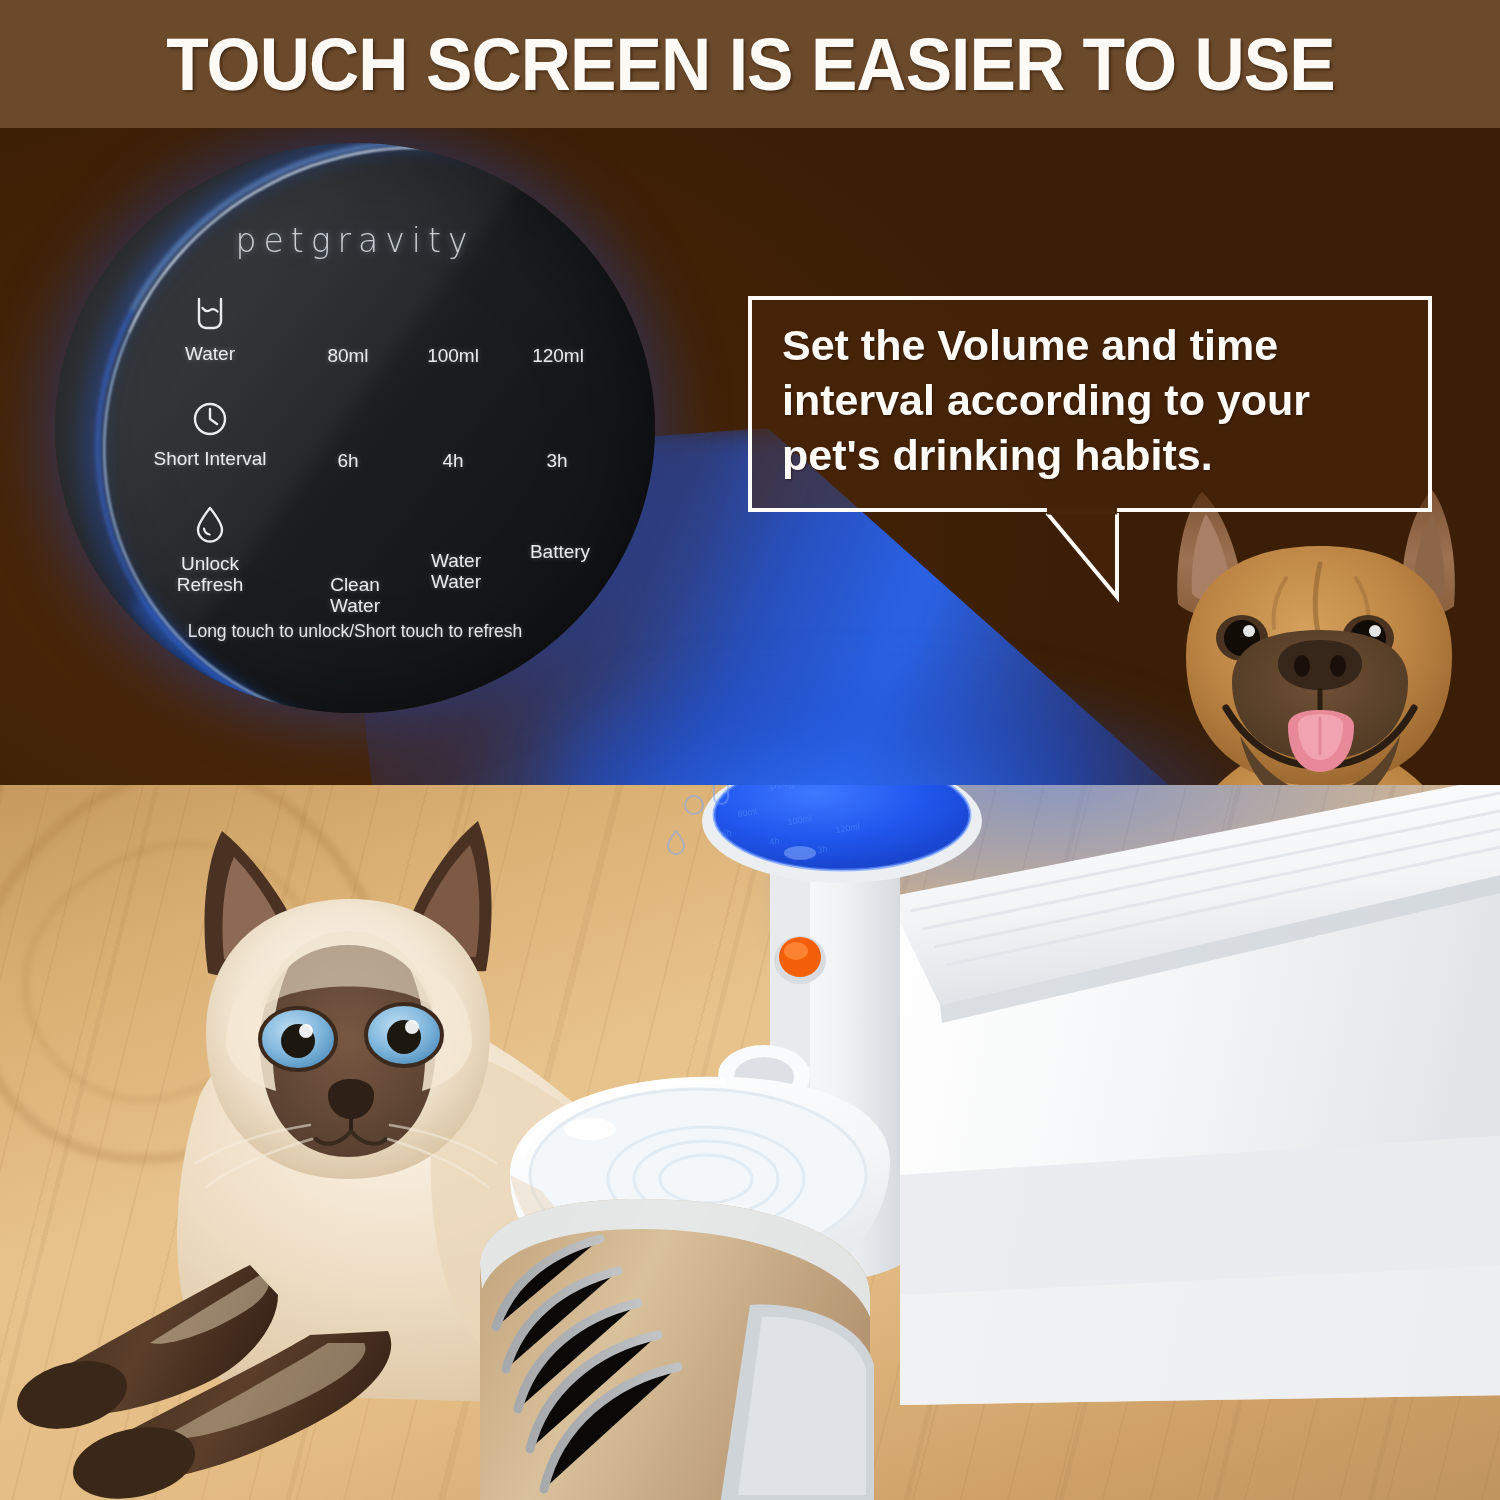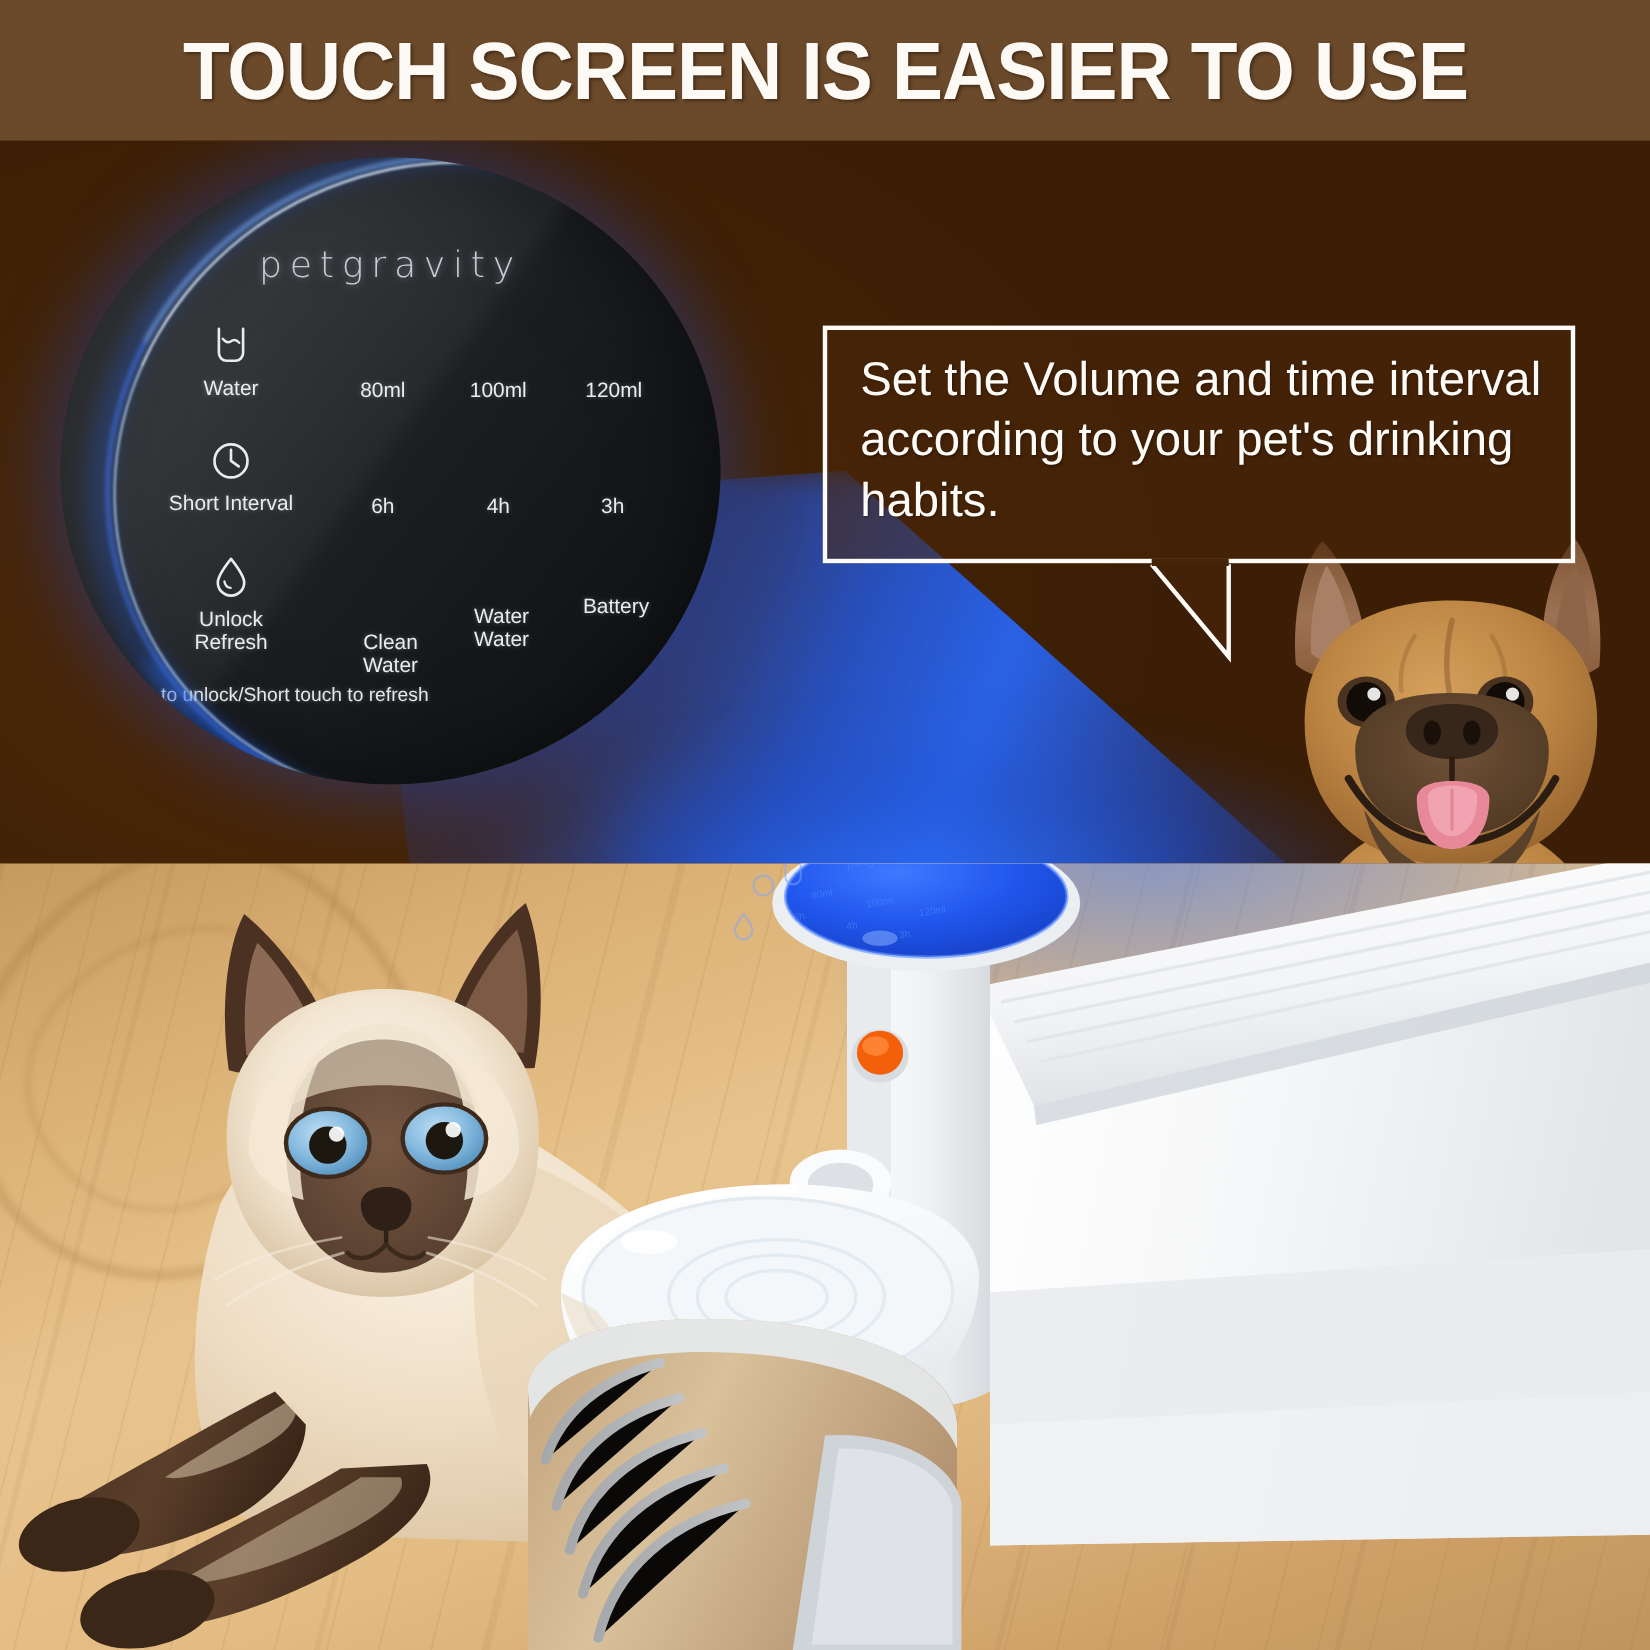--- a/index.html
+++ b/index.html
@@ -198,41 +198,42 @@
     position: absolute;
     width: 120px;
     text-align: center;
   }
   .icon-svg { display: block; margin: 0 auto 8px; }
 
   .hint {
     position: absolute;
     left: 0; top: 478px;
     width: 600px;
-    text-align: left;
+    text-align: center;
     color: #e4e7ea;
     font-size: 17.5px;
     text-shadow: 0 0 5px rgba(255,255,255,.3);
   }
 
   
   .bubble {
     position: absolute;
     left: 748px; top: 168px;
     width: 684px; height: 216px;
     border: 4px solid #fdfbf7;
     background: rgba(74,38,9,.55);
     padding: 18px 26px 0 30px;
   }
   .bubble-text {
     font-size: 43px;
     line-height: 1.28;
     color: #fdfbf7;
     font-family: "Liberation Sans", sans-serif;
     text-shadow: 1px 1px 2px rgba(30,14,2,.5);
+    font-weight: bold;
   }
   .bubble-tail {
     position: absolute;
     left: 1043px; top: 381px;
     width: 120px; height: 92px;
   }
 
   
   .dog {
     position: absolute;

